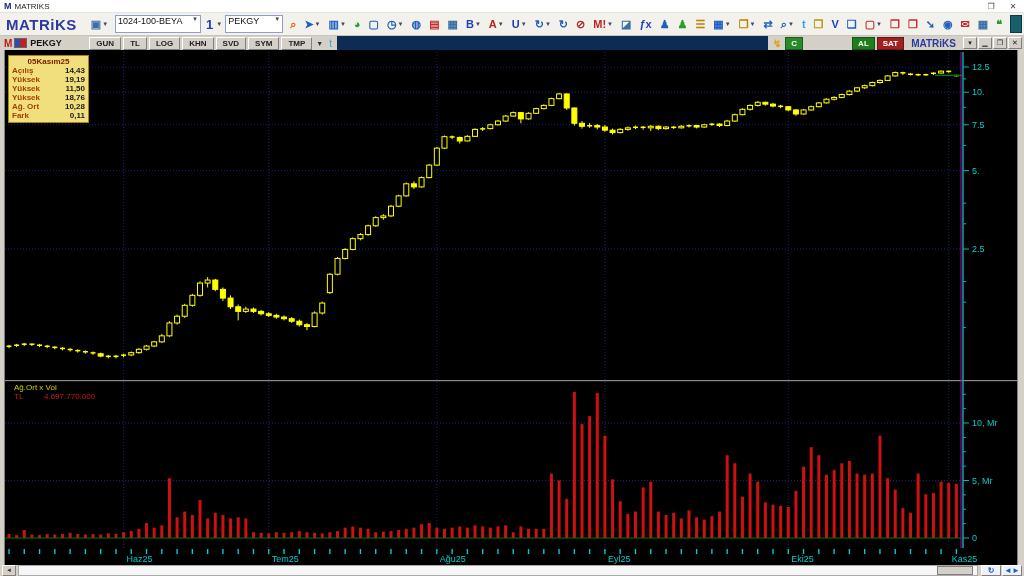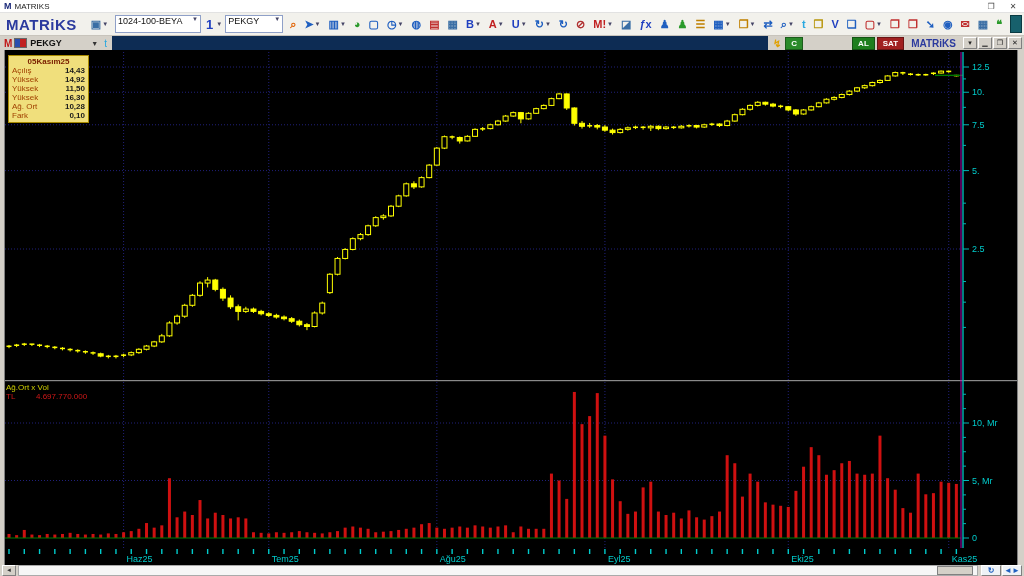--- a/index.html
+++ b/index.html
@@ -47,23 +47,23 @@
      background:#d4d0c8;font-size:7px;line-height:9px;text-align:center;color:#222;margin-left:1px;}
   
   .chart-body{position:absolute;left:0;top:50px;width:1024px;height:515px;background:#000;}
   .frame-l{position:absolute;left:0;top:0;width:4px;height:515px;background:#d4d0c8;border-right:1px solid #808080;}
   .frame-r{position:absolute;left:1017px;top:0;width:7px;height:515px;background:#d4d0c8;border-left:1px solid #808080;}
   svg{position:absolute;left:0;top:0;}
   .info-box{position:absolute;left:8px;top:5px;width:81px;background:#f0df7c;
      border:1px solid #a88a00;font-size:8px;line-height:9px;padding:1px 3px 2px 3px;box-sizing:border-box;}
   .info-date{text-align:center;font-weight:bold;color:#7a2000;}
   .info-row{display:flex;justify-content:space-between;}
-  .info-row .k{color:#a04000;}
+  .info-row .k{color:#a04000;font-weight:bold;}
   .info-row .v{color:#1a1a1a;font-weight:bold;}
-  .vol-header{position:absolute;left:6px;top:333px;font-size:8px;line-height:9px;}
+  .vol-header{position:absolute;left:6px;top:333px;font-size:8px;line-height:9px;padding-left:8px;}
   .vh-ind{color:#cfcf00;}
   .vh-tl{color:#d01818;display:inline-block;width:30px;}
   .vh-val{color:#d01818;}
   
   .hscroll{position:absolute;left:0;top:565px;width:1024px;height:11px;background:#d4d0c8;display:flex;align-items:center;}
   .sb-btn{width:12px;height:9px;border:1px solid;border-color:#fff #808080 #808080 #fff;background:#d4d0c8;
      font-size:6px;line-height:8px;text-align:center;color:#333;margin-left:2px;}
   .sb-track{position:relative;flex:1;height:9px;background:#f6f6f6;border:1px solid #aaa;margin:0 2px;}
   .sb-thumb{position:absolute;right:4px;top:0;width:34px;height:7px;background:#d4d0c8;border:1px solid #808080;}
   .sb-right{display:flex;margin-right:2px;}
@@ -140,20 +140,29 @@
         <span class="tb-icon" style="color: rgb(31, 95, 192);">⚙</span>
       </span>
     <span class="tb-end"></span>
   </div>
 
   <div class="cw-titlebar">
     <div class="cw-left">
       <span class="cw-m">M</span>
       <span class="flag"></span>
       <span class="cw-sym">PEKGY</span>
+      <span id="cw-buttons" style="display:flex;">
+          <span class="cw-btn">GUN</span>
+          <span class="cw-btn">TL</span>
+          <span class="cw-btn">LOG</span>
+          <span class="cw-btn">KHN</span>
+          <span class="cw-btn">SVD</span>
+          <span class="cw-btn">SYM</span>
+          <span class="cw-btn">TMP</span>
+        </span>
       <span class="cw-dd">▼</span>
       <span class="bird">t</span>
     </div>
     <div class="cw-mid"></div>
     <div class="cw-right">
       <span class="zap">↯</span>
       <span class="pill c">C</span>
       <span class="pill al">AL</span>
       <span class="pill sat">SAT</span>
       <span class="cw-brand">MATRiKS</span>
@@ -667,37 +676,37 @@
     <div class="frame-r"></div>
     <div class="info-box">
       <div class="info-date">05Kasım25</div>
       <div id="info-rows">
           <div class="info-row">
             <span class="k">Açılış</span>
             <span class="v">14,43</span>
           </div>
           <div class="info-row">
             <span class="k">Yüksek</span>
-            <span class="v">14,92</span>
+            <span class="v">19,19</span>
           </div>
           <div class="info-row">
             <span class="k">Yüksek</span>
             <span class="v">11,50</span>
           </div>
           <div class="info-row">
             <span class="k">Yüksek</span>
-            <span class="v">16,30</span>
+            <span class="v">18,76</span>
           </div>
           <div class="info-row">
             <span class="k">Ağ. Ort</span>
             <span class="v">10,28</span>
           </div>
           <div class="info-row">
             <span class="k">Fark</span>
-            <span class="v">0,10</span>
+            <span class="v">0,11</span>
           </div>
         </div>
     </div>
     <div class="vol-header">
       <div class="vh-ind">Ağ.Ort x Vol</div>
       <div>
         <span class="vh-tl">TL</span><span class="vh-val">4.697.770.000</span>
       </div>
     </div>
   </div>

